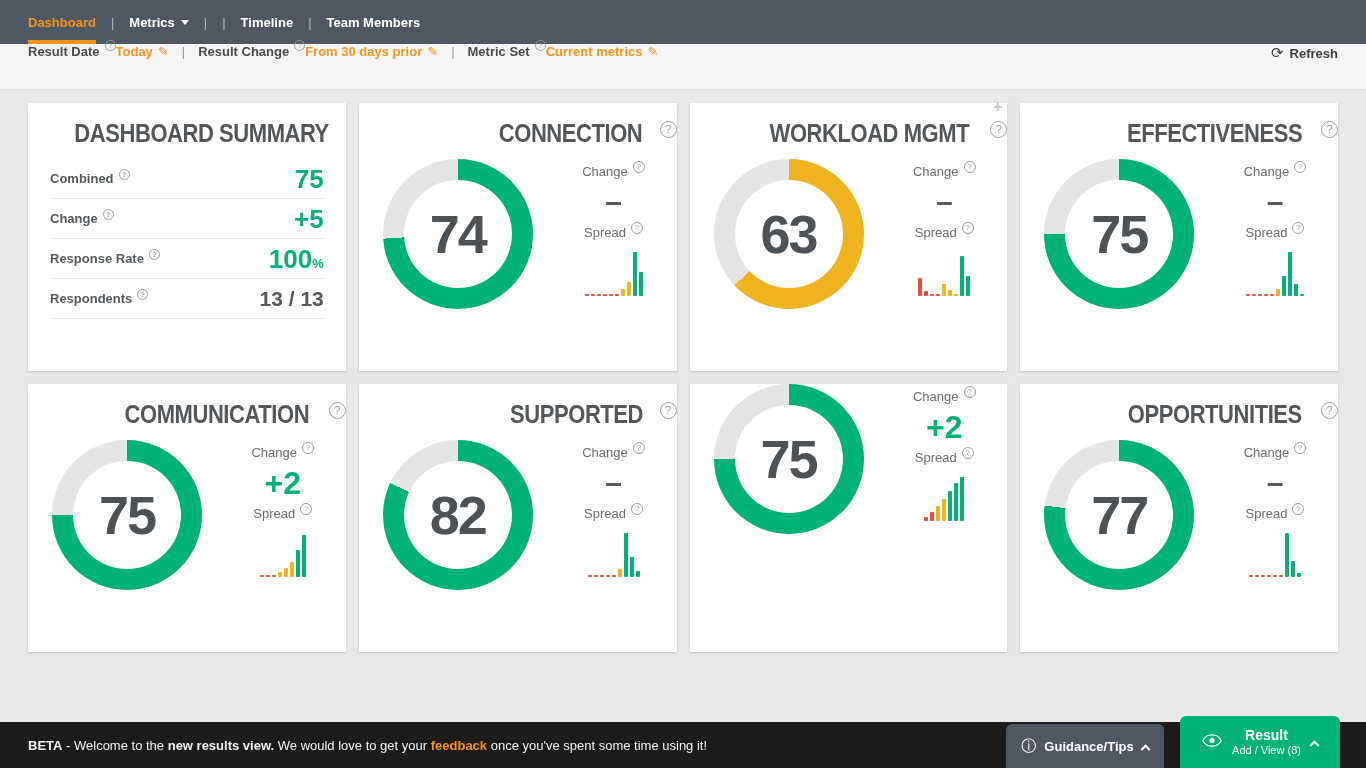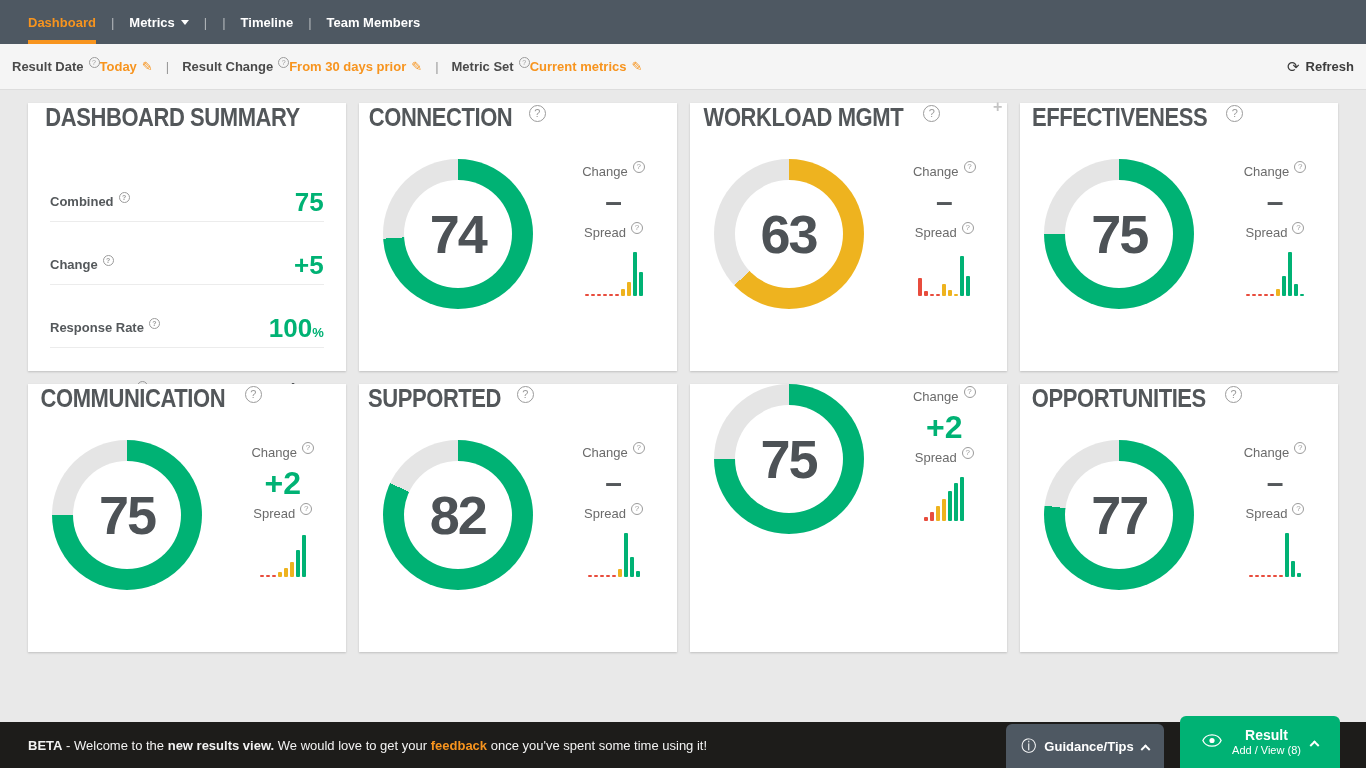--- a/index.html
+++ b/index.html
@@ -15,42 +15,42 @@
   .closex { margin-left:auto; color:#fff; font-size:19px; font-weight:700; cursor:pointer; }
 
   
   .nav { height:44px; background:#4e5862; display:flex; align-items:stretch; padding:0 28px; gap:15px; flex:none; }
   .tab { display:flex; align-items:center; gap:6px; color:#fff; font-size:13px; font-weight:700; cursor:pointer; border-bottom:4px solid transparent; border-top:4px solid transparent; }
   .tab.active { color:#f7941e; border-bottom-color:#f7941e; }
   .nav-div { display:flex; align-items:center; color:rgba(255,255,255,.55); font-size:13px; }
   .caret-down { width:0; height:0; border-left:4px solid transparent; border-right:4px solid transparent; border-top:5px solid #fff; }
 
   
-  .filterbar { height:46px; background:#f5f5f5; border-bottom:1px solid #ddd; display:flex; align-items:center; padding:0 12px; font-size:13px; color:#4a4a4a; flex:none; }
+  .filterbar { height:46px; background:#f5f5f5; border-bottom:1px solid #ddd; display:flex; align-items:flex-start; padding:0 28px; font-size:13px; color:#4a4a4a; flex:none; }
   .flabel { font-weight:700; }
   .fvalue { color:#f7941e; font-weight:700; cursor:pointer; }
   .edit-ic { color:#f7941e; margin-left:5px; font-size:13px; cursor:pointer; }
   .fdiv { margin:0 13px; color:#999; }
   .refresh { margin-left:auto; display:flex; align-items:center; gap:6px; color:#3c3c3c; font-weight:700; cursor:pointer; }
   .refresh-ic { font-size:15px; font-weight:400; }
 
   
   .q-icon { display:inline-flex; align-items:center; justify-content:center; width:12px; height:12px; border:1px solid #9b9b9b; border-radius:50%; font-size:8px; color:#9b9b9b; margin-left:5px; transform:translateY(-5px); cursor:pointer; flex:none; }
   .q-icon.big { width:17px; height:17px; font-size:11px; transform:translateY(-9px); margin-left:7px; }
   .q-icon.tiny { transform:translateY(-4px); width:11px; height:11px; font-size:7px; }
 
   
   .grid { flex:1; display:grid; grid-template-columns:repeat(4,1fr); grid-auto-rows:268px; gap:13px; padding:13px 28px; background:#e9e9e9; align-content:start; }
   .card { background:#fff; box-shadow:0 1px 2px rgba(0,0,0,.18); position:relative; }
-  .card-title { text-align:left; height:56px; white-space:nowrap; }
+  .card-title { text-align:right; padding-top:16px; height:56px; white-space:nowrap; }
   .ttl { display:inline-block; transform:scaleX(.88); transform-origin:center; font-size:25px; font-weight:700; color:#53575a; letter-spacing:-0.5px; }
 
   
   .srows { padding:0 22px; }
-  .srow { display:flex; justify-content:space-between; align-items:center; height:40px; border-bottom:1px solid #ececec;margin-top:23px; }
+  .srow { display:flex; justify-content:space-between; align-items:center; height:40px; border-bottom:1px solid #ececec; }
   .srow-label { font-size:13px; font-weight:700; color:#54585b; display:flex; align-items:center; }
   .srow-value { line-height:1; }
   .v-green { color:#00b274; }
   .v-dark { color:#54585b; }
   .sz-lg { font-size:26px; font-weight:700; }
   .sz-md { font-size:21px; font-weight:700; }
   .suffix { font-size:13px; font-weight:700; }
 
   
   .card-body { display:flex; align-items:center; padding:0 20px 0 24px; }

